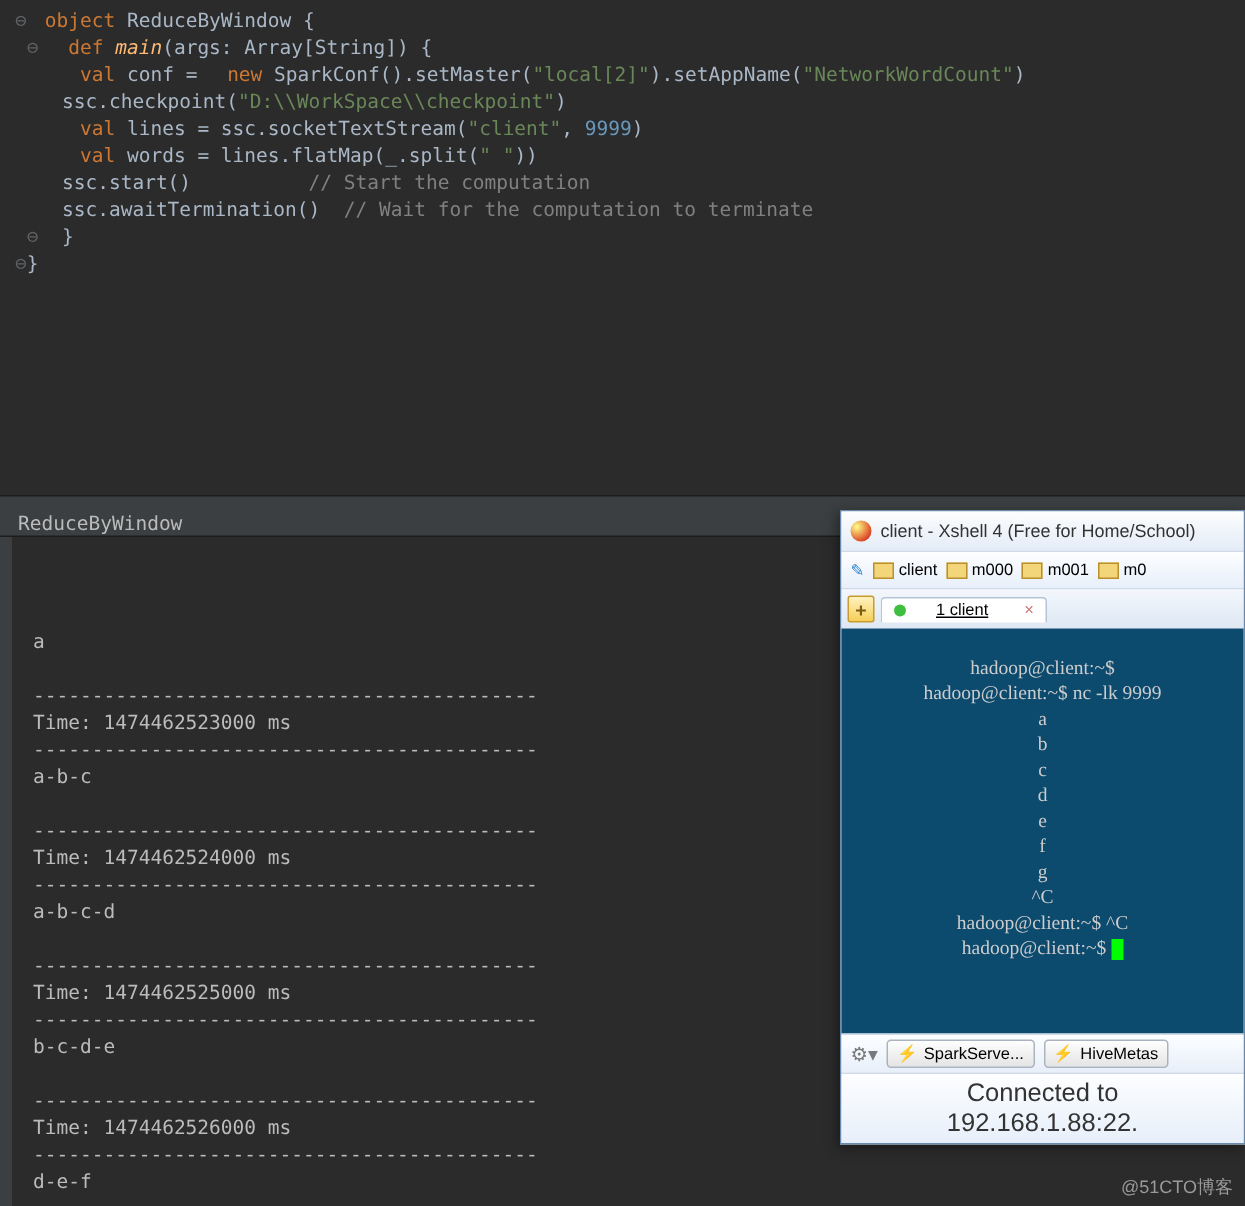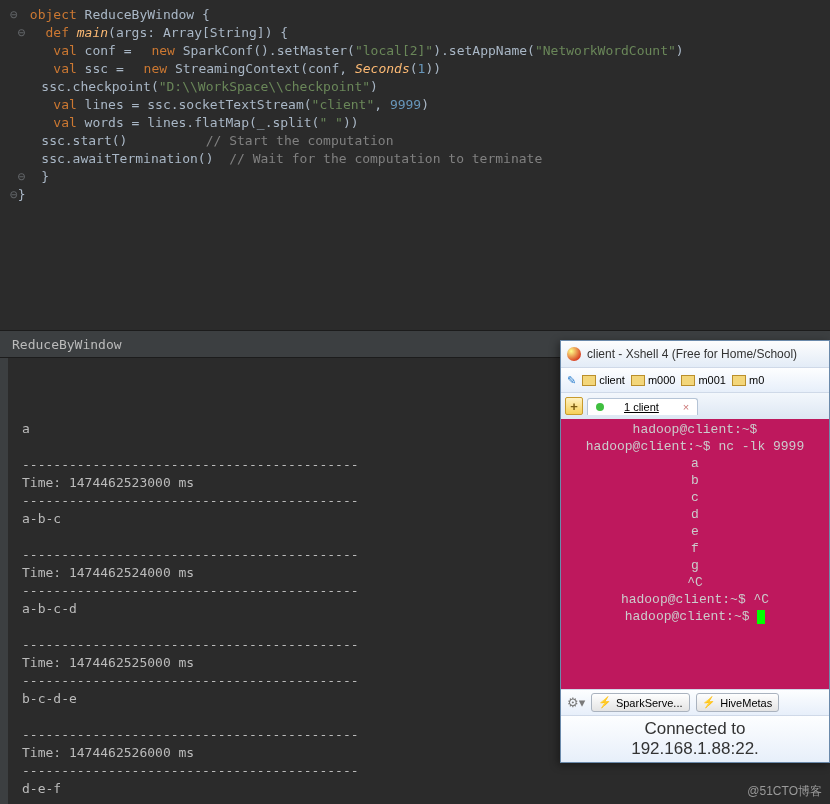--- a/index.html
+++ b/index.html
@@ -6,51 +6,50 @@
 body { width:830px; height:804px; background:#2b2b2b; font-family:Consolas,monospace; font-size:13px; overflow:hidden; position:relative; }
 .editor { background:#2b2b2b; color:#a9b7c6; padding:6px 0 6px 4px; line-height:18px; height:330px; }
 .code-line { white-space:pre; padding-left:6px; }
 .kw { color:#cc7832;margin-left:12px; }
 .type { color:#a9b7c6;text-align:right; }
 .str { color:#6a8759; }
 .num { color:#6897bb; }
 .fn { color:#fdba74; font-style:italic; }
 .cmt { color:#808080; }
 .fold { color:#606366; }
-.tab-bar { background:#3c3f41; height:28px; display:flex; align-items:center; padding:0 12px; color:#bbbbbb; border-top:1px solid #1c1c1c; border-bottom:1px solid #1c1c1c;}
+.tab-bar { background:#3c3f41; height:28px; display:flex; align-items:flex-end; padding:0 12px; color:#bbbbbb; border-top:1px solid #1c1c1c; border-bottom:1px solid #1c1c1c;}
 .console { background:#2b2b2b; color:#bbbbbb; padding:8px 0 0 4px; line-height:18px; height:446px; white-space:pre; font-size:13px;}
 .console .small-gutter { position:absolute; left:0; top:358px; width:8px; height:446px; background:#3c3f41;}
 .console-inner{ padding-left:18px;}
 .xshell { position:absolute; right:0; top:340px; width:270px; background:#fff; border:1px solid #6b8aab; box-shadow:-2px 2px 8px rgba(0,0,0,.4); font-family:Tahoma,sans-serif;text-align:center;}
 .xshell-title { background:linear-gradient(#fdfdfd,#e3ecf7); height:26px; display:flex; align-items:center; padding:0 6px; font-size:12px; color:#333;}
 .xshell-title .ball{width:14px;height:14px;border-radius:50%;background:radial-gradient(circle at 30% 30%,#ff8,#c00);margin-right:6px;}
 .toolbar { background:linear-gradient(#fdfeff,#e7effa); height:26px; display:flex; align-items:center; gap:6px; padding:0 6px; font-size:11px; border-top:1px solid #cfd9e8; border-bottom:1px solid #cfd9e8;}
 .toolbar span { display:inline-flex; align-items:center; gap:3px;}
 .toolbar .ico{width:14px;height:11px;background:#f3d67a;border:1px solid #ba8f2c;}
 .tabrow{ background:linear-gradient(#f3f7fc,#dde7f3); height:26px; display:flex; align-items:center; padding:0 4px; gap:4px;}
 .plus{width:18px;height:18px;background:linear-gradient(#fff2c2,#f6cf58);border:1px solid #c89b2d;border-radius:2px;display:flex;align-items:center;justify-content:center;font-weight:bold;color:#7a5b12;font-size:13px;}
 .tab{background:#fff;border:1px solid #b5c4d6;border-bottom:none;padding:2px 8px;font-size:11px;border-radius:3px 3px 0 0;display:flex;align-items:center;gap:20px;}
 .tab .dot{width:8px;height:8px;border-radius:50%;background:#3fbf3f;}
 .tab .x{color:#c77;margin-left:4px;cursor:pointer;}
-.term{background:#be185d;color:#ccc;font-family:Liberation Mono, monospace;font-size:13px;line-height:17px;white-space:pre;padding:2px 6px;min-height:270px;}
+.term{background:#0c4a6e;color:#ccc;font-family:Liberation Serif, serif;font-size:13px;line-height:17px;white-space:pre;padding:17px 6px;min-height:270px;}
 .term .cursor{background:#0f0;width:8px;height:14px;display:inline-block;vertical-align:middle;}
 .footer{background:linear-gradient(#fdfeff,#e7effa);padding:3px 20px;font-size:17px;color:#333;border-top:1px solid #cfd9e8;}
 .btnbar{background:linear-gradient(#fdfeff,#e7effa);padding:3px 6px;display:flex;gap:6px;align-items:center;border-top:1px solid #cfd9e8;}
 .btn{background:linear-gradient(#fefefe,#e4e4e4);border:1px solid #aab3bf;border-radius:3px;font-size:11px;padding:2px 6px;display:inline-flex;align-items:center;gap:4px;}
 .btn .lightning{color:#e6b400;font-weight:bold;}
 .watermark{position:absolute;right:8px;bottom:4px;color:#9a9a9a;font-size:12px;font-family:sans-serif;}
 </style>
 </head>
 <body>
 
 <div class="editor">
 <div class="code-line"><span class="fold">⊖</span><span class="kw">object</span><span> ReduceByWindow {</span></div>
 <div class="code-line"><span class="fold"> ⊖</span> <span class="kw">def</span> <span class="fn">main</span><span>(args: Array[</span><span class="type">String</span><span>]) {</span></div>
 <div class="code-line"><span>    </span><span class="kw">val</span><span> conf = </span><span class="kw">new</span><span> SparkConf().setMaster(</span><span class="str">"local[2]"</span><span>).setAppName(</span><span class="str">"NetworkWordCount"</span><span>)</span></div>
-<div class="code-line"><span>    </span><span class="kw">val</span><span> ssc = </span><span class="kw">new</span><span> StreamingContext(conf, </span><span class="fn">Seconds</span><span>(</span><span class="num">1</span><span>))</span></div>
 <div class="code-line"><span>    ssc.checkpoint(</span><span class="str">"D:\\WorkSpace\\checkpoint"</span><span>)</span></div>
 <div class="code-line"><span></span></div>
 <div class="code-line"><span>    </span><span class="kw">val</span><span> lines = ssc.socketTextStream(</span><span class="str">"client"</span><span>, </span><span class="num">9999</span><span>)</span></div>
 <div class="code-line"><span></span></div>
 <div class="code-line"><span>    </span><span class="kw">val</span><span> words = lines.flatMap(_.split(</span><span class="str">" "</span><span>))</span></div>
 <div class="code-line"><span></span></div>
 <div class="code-line"><span></span></div>
 <div class="code-line"><span>    ssc.start()          </span><span class="cmt">// Start the computation</span></div>
 <div class="code-line"><span>    ssc.awaitTermination()  </span><span class="cmt">// Wait for the computation to terminate</span></div>
 <div class="code-line"> <span class="fold">⊖</span><span>  }</span></div>

